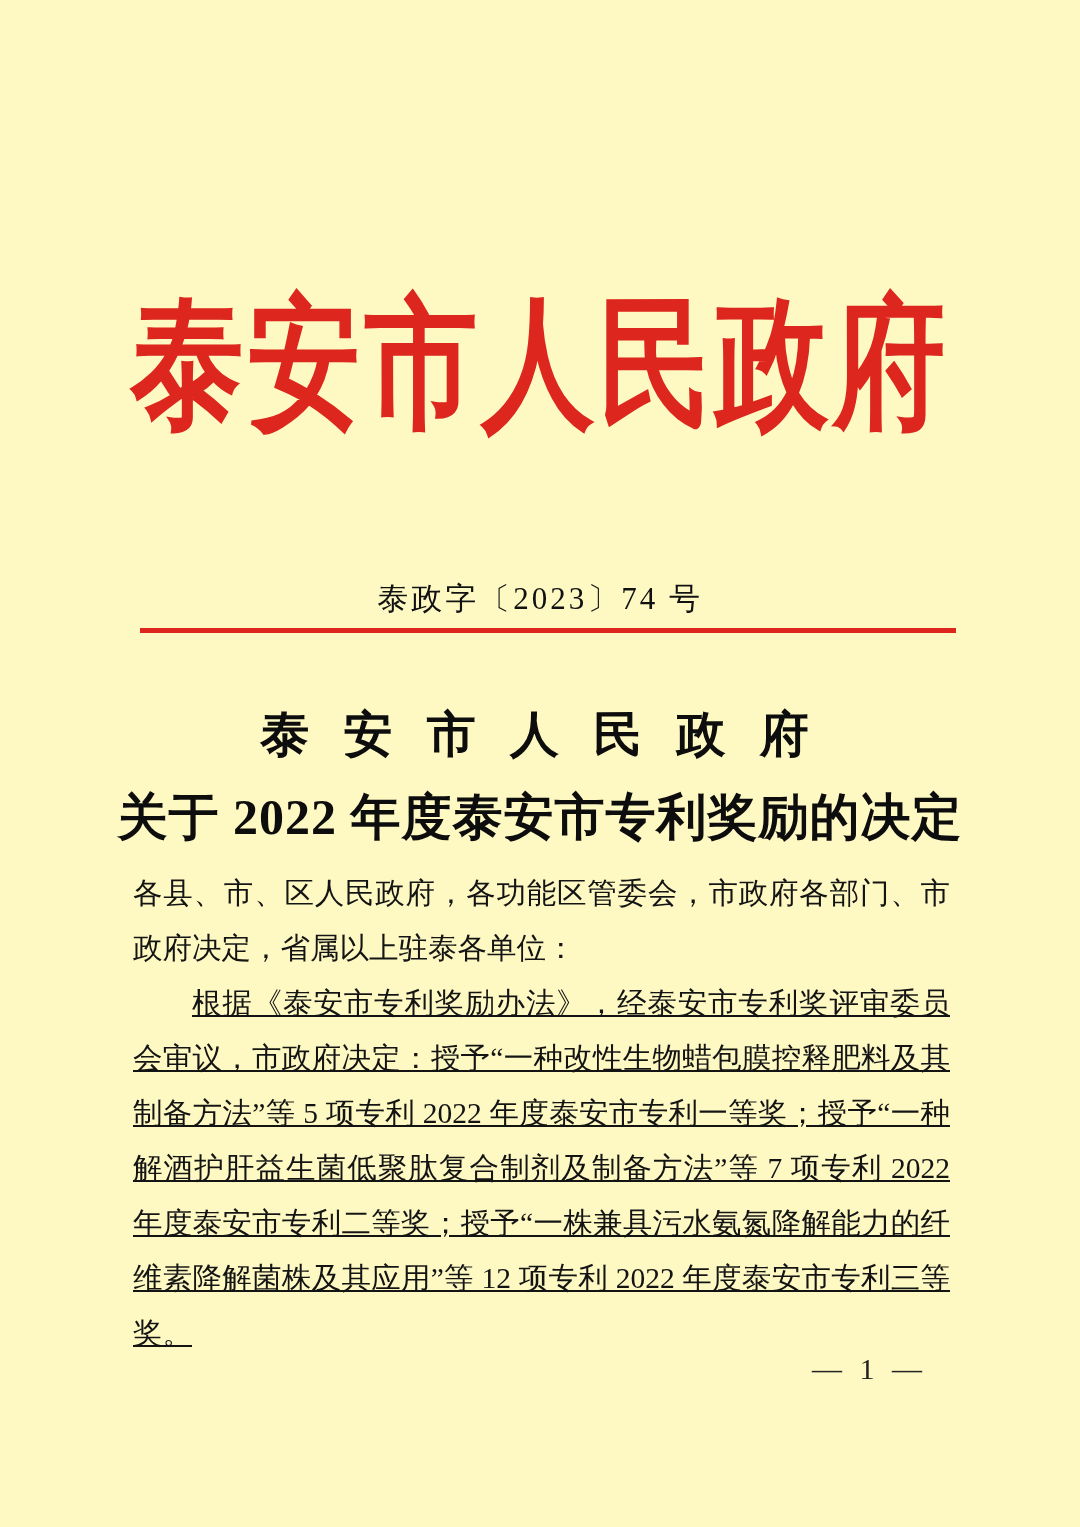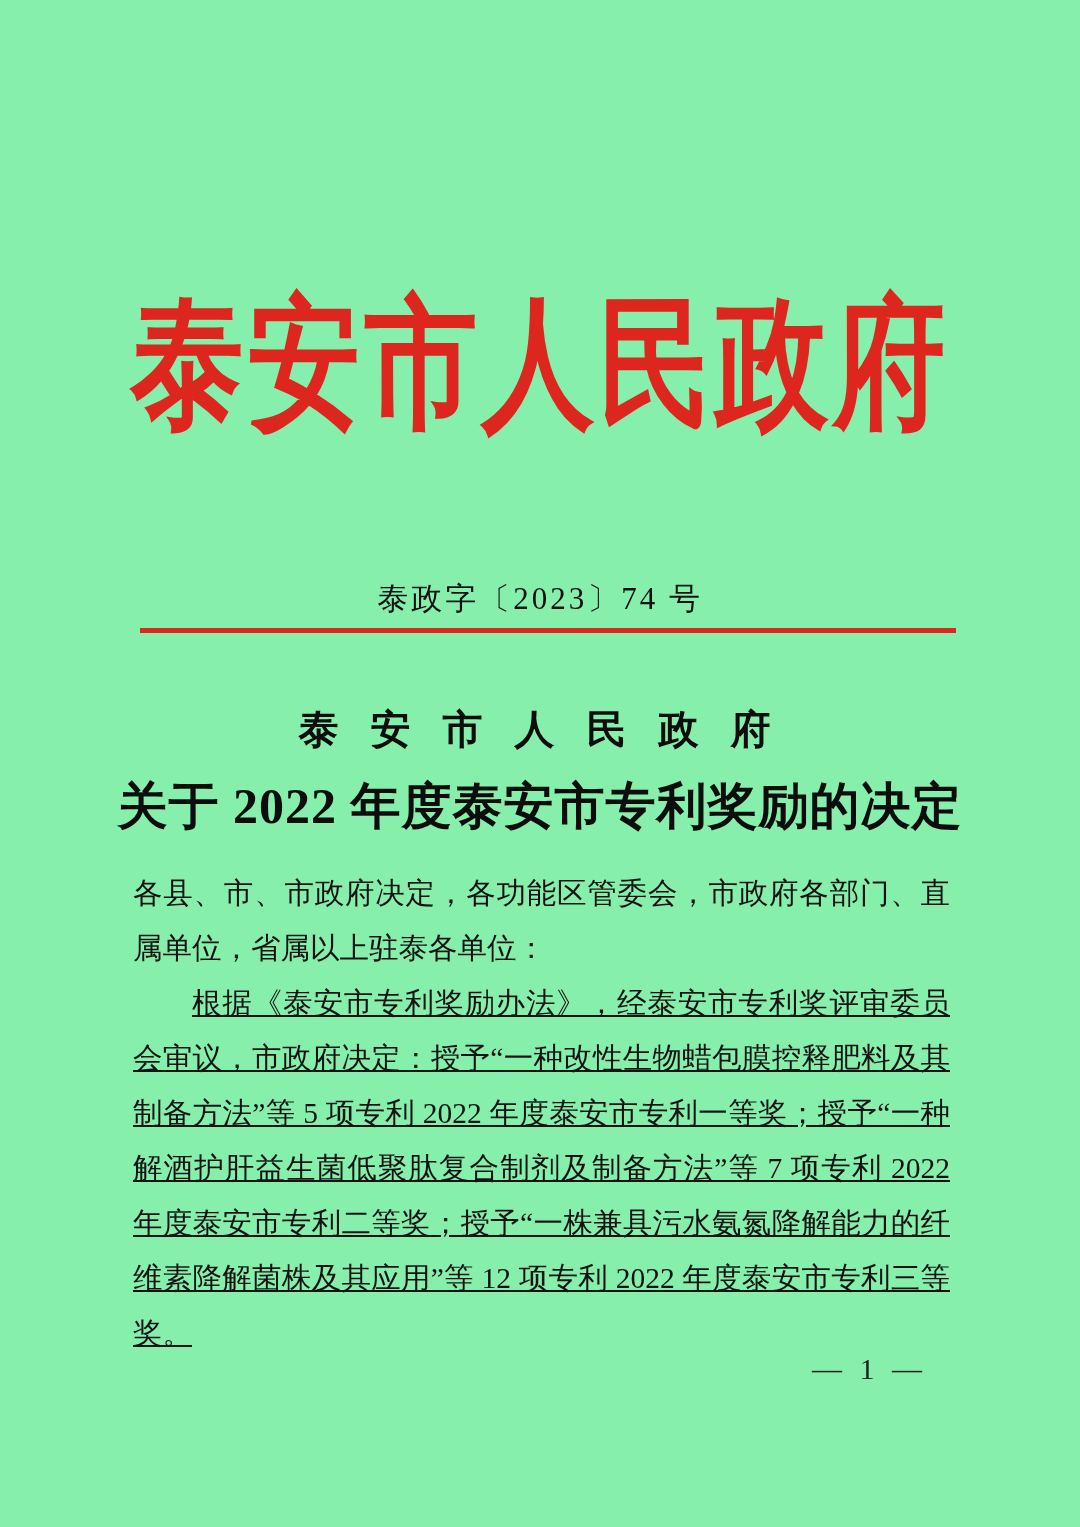--- a/index.html
+++ b/index.html
@@ -1,21 +1,21 @@
 <!DOCTYPE html>
 <html style="--accent: #dd261d;"><head>
 <meta charset="utf-8">
 <style>
   html, body { margin: 0; padding: 0; background: #ffffff; }
   .page {
     position: relative;
     width: 1080px;
     height: 1527px;
     margin: 0 auto;
-    background: #86efac;
+    background: #fef9c3;
     overflow: hidden;
     font-family: "Liberation Serif", serif;
     color: #1c1c1c;
   }
   
   .org-name {
     position: absolute;
     top: 262px;
     left: 0;
     width: 100%;
@@ -60,21 +60,21 @@
     top: 702px;
     left: 0;
     width: 100%;
     margin: 0;
     text-align: center;
     font-weight: 700;
     color: #0d0d0d;
   }
   .title-line1 {
     display: block;
-    font-size: 40px;
+    font-size: 49px;
     letter-spacing: 11px;
     margin-bottom: 16px;
     white-space: nowrap;
   }
   .title-line2 {
     display: block;
     font-size: 50px;
     letter-spacing: 1px;
     white-space: nowrap;
   }
@@ -114,21 +114,21 @@
     <div class="doc-number">泰政字〔2023〕74 号</div>
     <div class="red-rule"></div>
   </header>
 
   <h1 class="doc-title">
     <span class="title-line1">泰 安 市 人 民 政 府</span>
     <span class="title-line2">关于 2022 年度泰安市专利奖励的决定</span>
   </h1>
 
   <main class="doc-body">
-    <p class="para">各县、市、市政府决定，各功能区管委会，市政府各部门、直属单位，省属以上驻泰各单位：</p>
+    <p class="para">各县、市、区人民政府，各功能区管委会，市政府各部门、市政府决定，省属以上驻泰各单位：</p>
     <p class="para indent">根据《泰安市专利奖励办法》，经泰安市专利奖评审委员会审议，市政府决定：授予“一种改性生物蜡包膜控释肥料及其制备方法”等 5 项专利 2022 年度泰安市专利一等奖；授予“一种解酒护肝益生菌低聚肽复合制剂及制备方法”等 7 项专利 2022 年度泰安市专利二等奖；授予“一株兼具污水氨氮降解能力的纤维素降解菌株及其应用”等 12 项专利 2022 年度泰安市专利三等奖。</p>
   </main>
 
   <footer>
     <div class="page-number">— 1 —</div>
   </footer>
 
 </div>
 
 </body></html>

